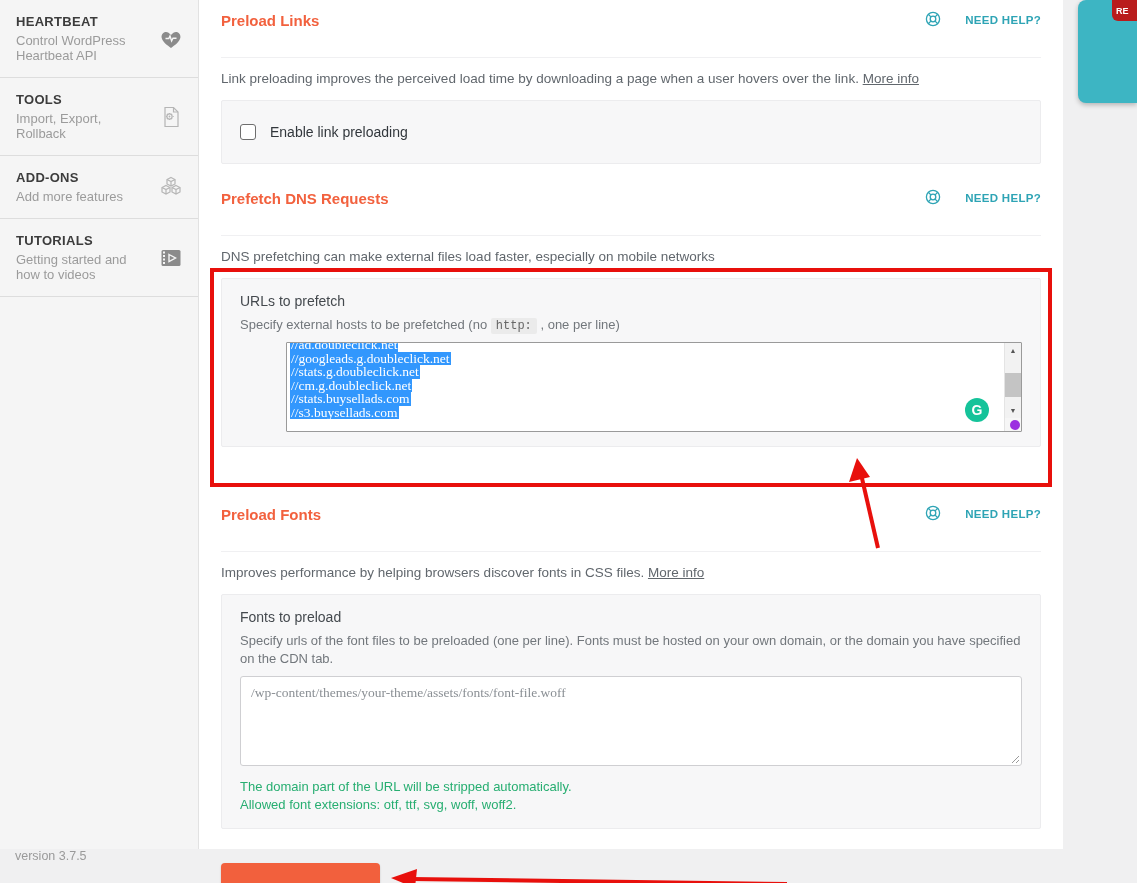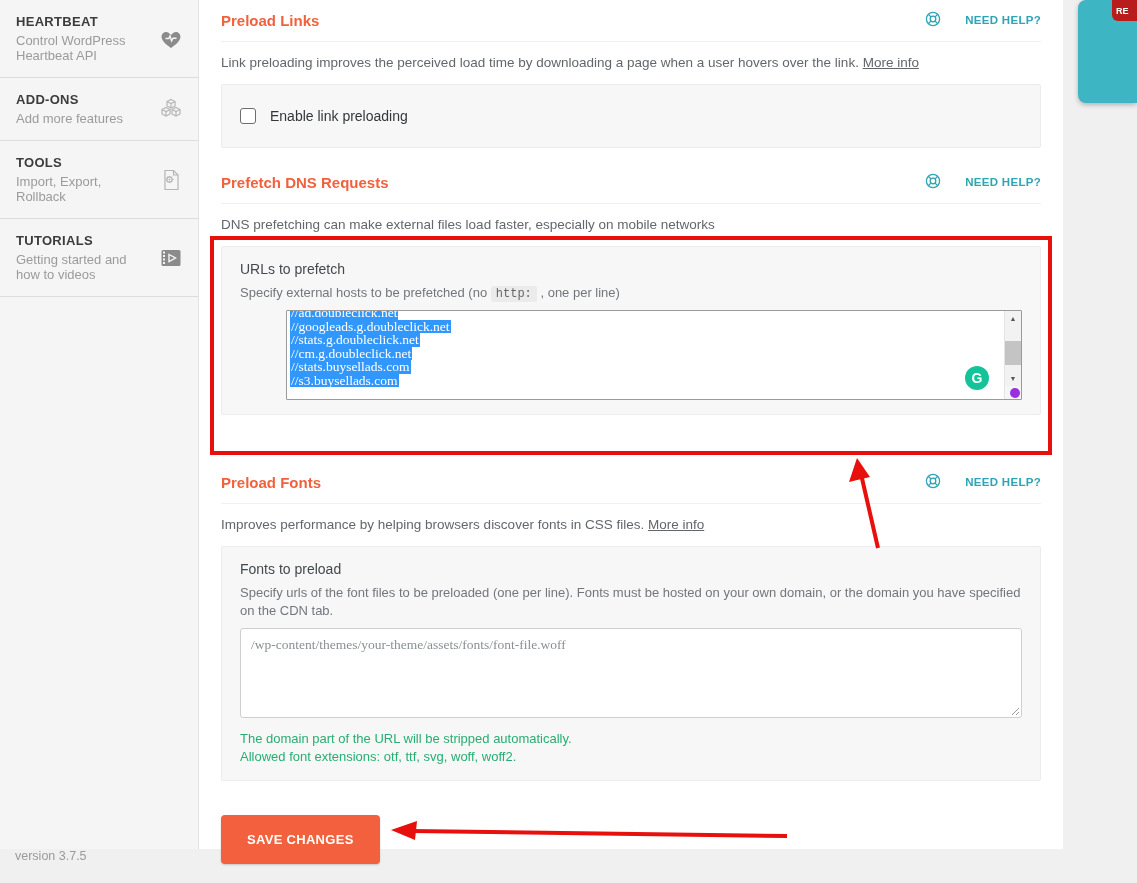--- a/index.html
+++ b/index.html
@@ -30,21 +30,21 @@
   .side-icon { width:26px; height:26px; flex:0 0 26px; display:flex; align-items:center; justify-content:center; }
   .version { position:absolute; left:15px; top:849px; font-size:12.5px; color:#9a9a9a; }
 
   
   .main {
     position:absolute; left:199px; top:0; width:864px; height:849px;
     background:#ffffff; padding:0 22px;
   }
   .sec-header {
     display:flex; justify-content:space-between; align-items:center;
-    padding:11px 0 12px; border-bottom:1px solid #f0f0f2;
+    padding:11px 0 28px; border-bottom:1px solid #f0f0f2;
   }
   .sec-title { color:#f2613e; font-size:15px; font-weight:bold; }
   .need-help {
     display:flex; align-items:center; gap:24px;
     color:#2ea4b5; font-size:11.5px; font-weight:bold; letter-spacing:.3px;
     cursor:pointer; text-decoration:none;justify-content:flex-end;
   }
   .sec-desc { font-size:13.5px; color:#61676d; margin:12px 0; line-height:18px; }
   .sec-desc a { color:#61676d; text-decoration:underline; cursor:pointer; }
   .graybox {
@@ -156,47 +156,47 @@
       <span class="side-icon">
         <svg width="24" height="24" viewBox="0 0 24 24">
           <path d="M12 21C8.5 18.6 3.2 14.9 2.6 10.6 2.2 7.6 4.2 5 7 5c2 0 3.4 1.1 4.2 2.4h1.6C13.6 6.1 15 5 17 5c2.8 0 4.8 2.6 4.4 5.6C20.8 14.9 15.5 18.6 12 21z" fill="#8b8b8b"></path>
           <polyline points="6.5,11.5 9.8,11.5 11,9 12.6,14 14,11.2 17.5,11.2" fill="none" stroke="#f5f5f5" stroke-width="1.4"></polyline>
         </svg>
       </span>
     </div>
 
     <div class="side-item">
       <div class="side-text">
+        <div class="side-title">TOOLS</div>
+        <div class="side-sub">Import, Export, Rollback</div>
+      </div>
+      <span class="side-icon">
+        <svg width="24" height="24" viewBox="0 0 24 24" fill="none" stroke="#b5b5b5" stroke-width="1.2">
+          <path d="M6 2.5 H14.5 L19 7 V21.5 H6 Z"></path>
+          <path d="M14.5 2.5 V7 H19"></path>
+          <circle cx="10.5" cy="11.5" r="2.6"></circle>
+          <circle cx="10.5" cy="11.5" r="0.9" fill="#b5b5b5" stroke="none"></circle>
+          <path d="M10.5 7.9 v1 M10.5 14.1 v1 M6.9 11.5 h1 M13.7 11.5 h1 M8 9 l.7.7 M12.3 13.3 l.7.7 M13 9 l-.7.7 M8.7 13.3 l-.7.7"></path>
+        </svg>
+      </span>
+    </div>
+
+    <div class="side-item">
+      <div class="side-text">
         <div class="side-title">ADD-ONS</div>
         <div class="side-sub">Add more features</div>
       </div>
       <span class="side-icon">
         <svg width="24" height="24" viewBox="0 0 24 24" fill="none" stroke="#b5b5b5" stroke-width="1.2">
           <path d="M12 2.5 16 4.5 16 9 12 11 8 9 8 4.5 Z"></path>
             <path d="M8 4.5 12 6.5 16 4.5 M12 6.5 12 11"></path>
           <path d="M7 10.5 11 12.5 11 17 7 19 3 17 3 12.5 Z"></path>
             <path d="M3 12.5 7 14.5 11 12.5 M7 14.5 7 19"></path>
           <path d="M17 10.5 21 12.5 21 17 17 19 13 17 13 12.5 Z"></path>
             <path d="M13 12.5 17 14.5 21 12.5 M17 14.5 17 19"></path>
-        </svg>
-      </span>
-    </div>
-
-    <div class="side-item">
-      <div class="side-text">
-        <div class="side-title">TOOLS</div>
-        <div class="side-sub">Import, Export, Rollback</div>
-      </div>
-      <span class="side-icon">
-        <svg width="24" height="24" viewBox="0 0 24 24" fill="none" stroke="#b5b5b5" stroke-width="1.2">
-          <path d="M6 2.5 H14.5 L19 7 V21.5 H6 Z"></path>
-          <path d="M14.5 2.5 V7 H19"></path>
-          <circle cx="10.5" cy="11.5" r="2.6"></circle>
-          <circle cx="10.5" cy="11.5" r="0.9" fill="#b5b5b5" stroke="none"></circle>
-          <path d="M10.5 7.9 v1 M10.5 14.1 v1 M6.9 11.5 h1 M13.7 11.5 h1 M8 9 l.7.7 M12.3 13.3 l.7.7 M13 9 l-.7.7 M8.7 13.3 l-.7.7"></path>
         </svg>
       </span>
     </div>
 
     <div class="side-item">
       <div class="side-text">
         <div class="side-title">TUTORIALS</div>
         <div class="side-sub">Getting started and how to videos</div>
       </div>
       <span class="side-icon">

